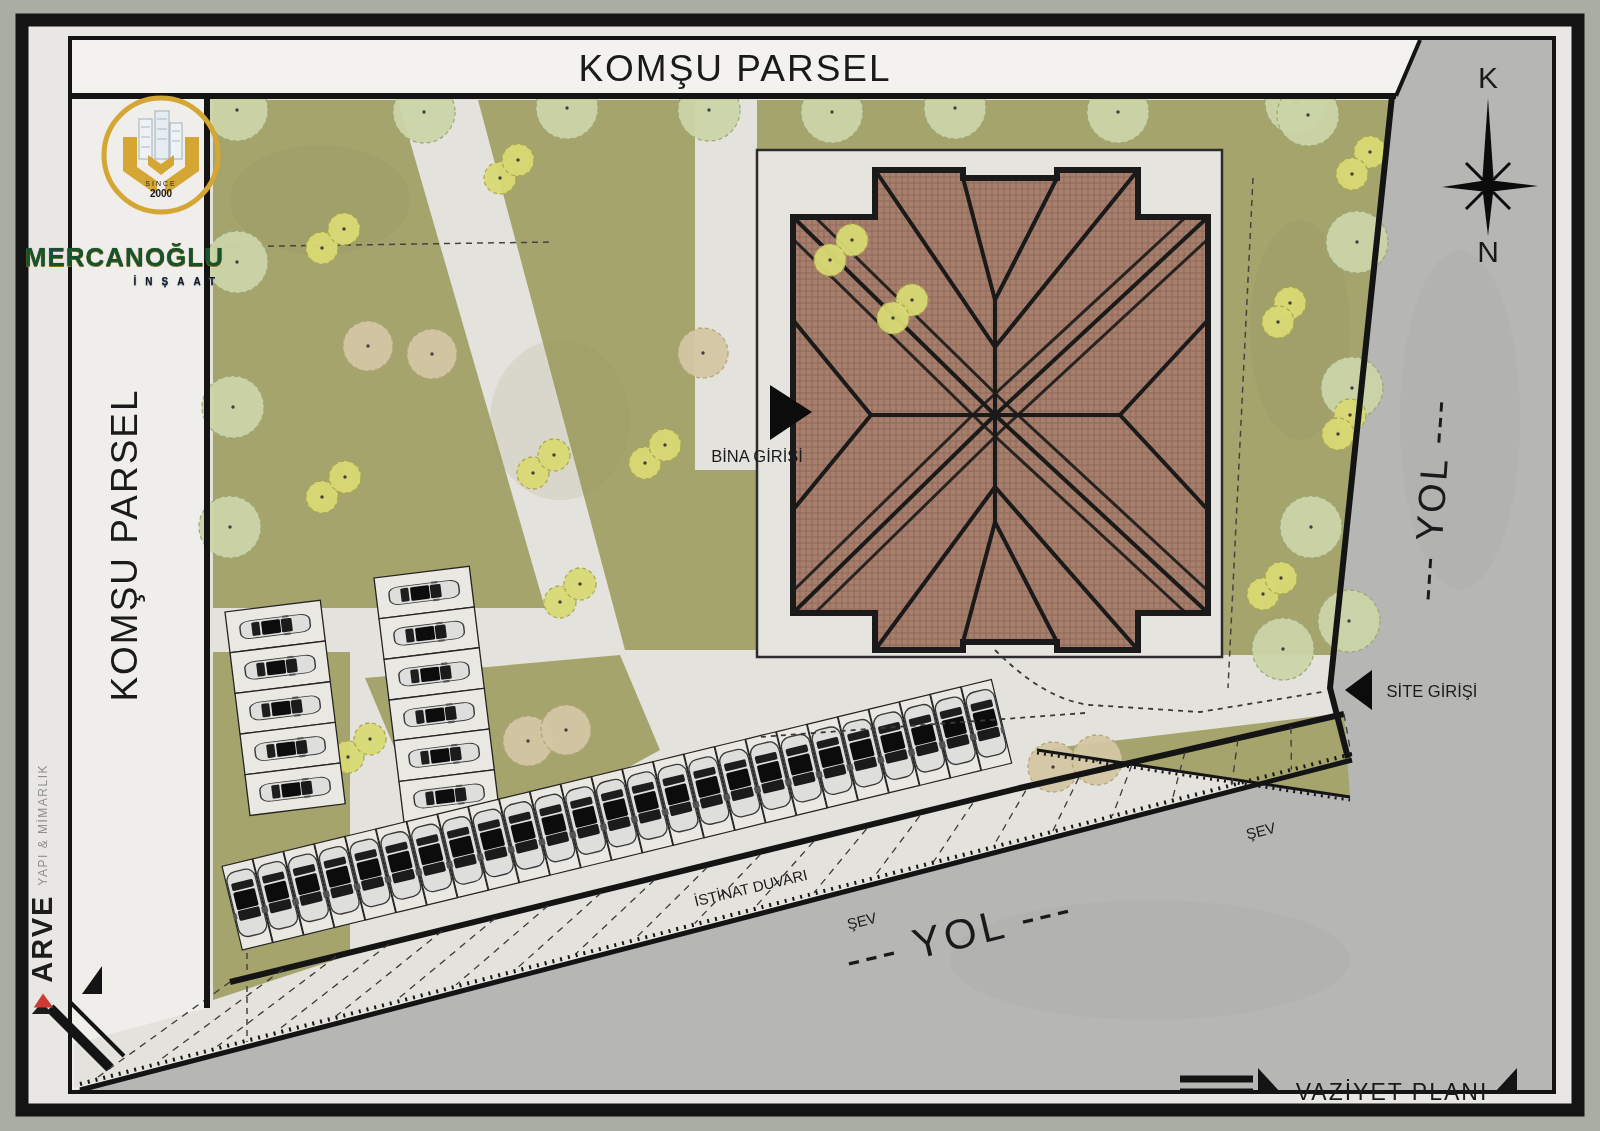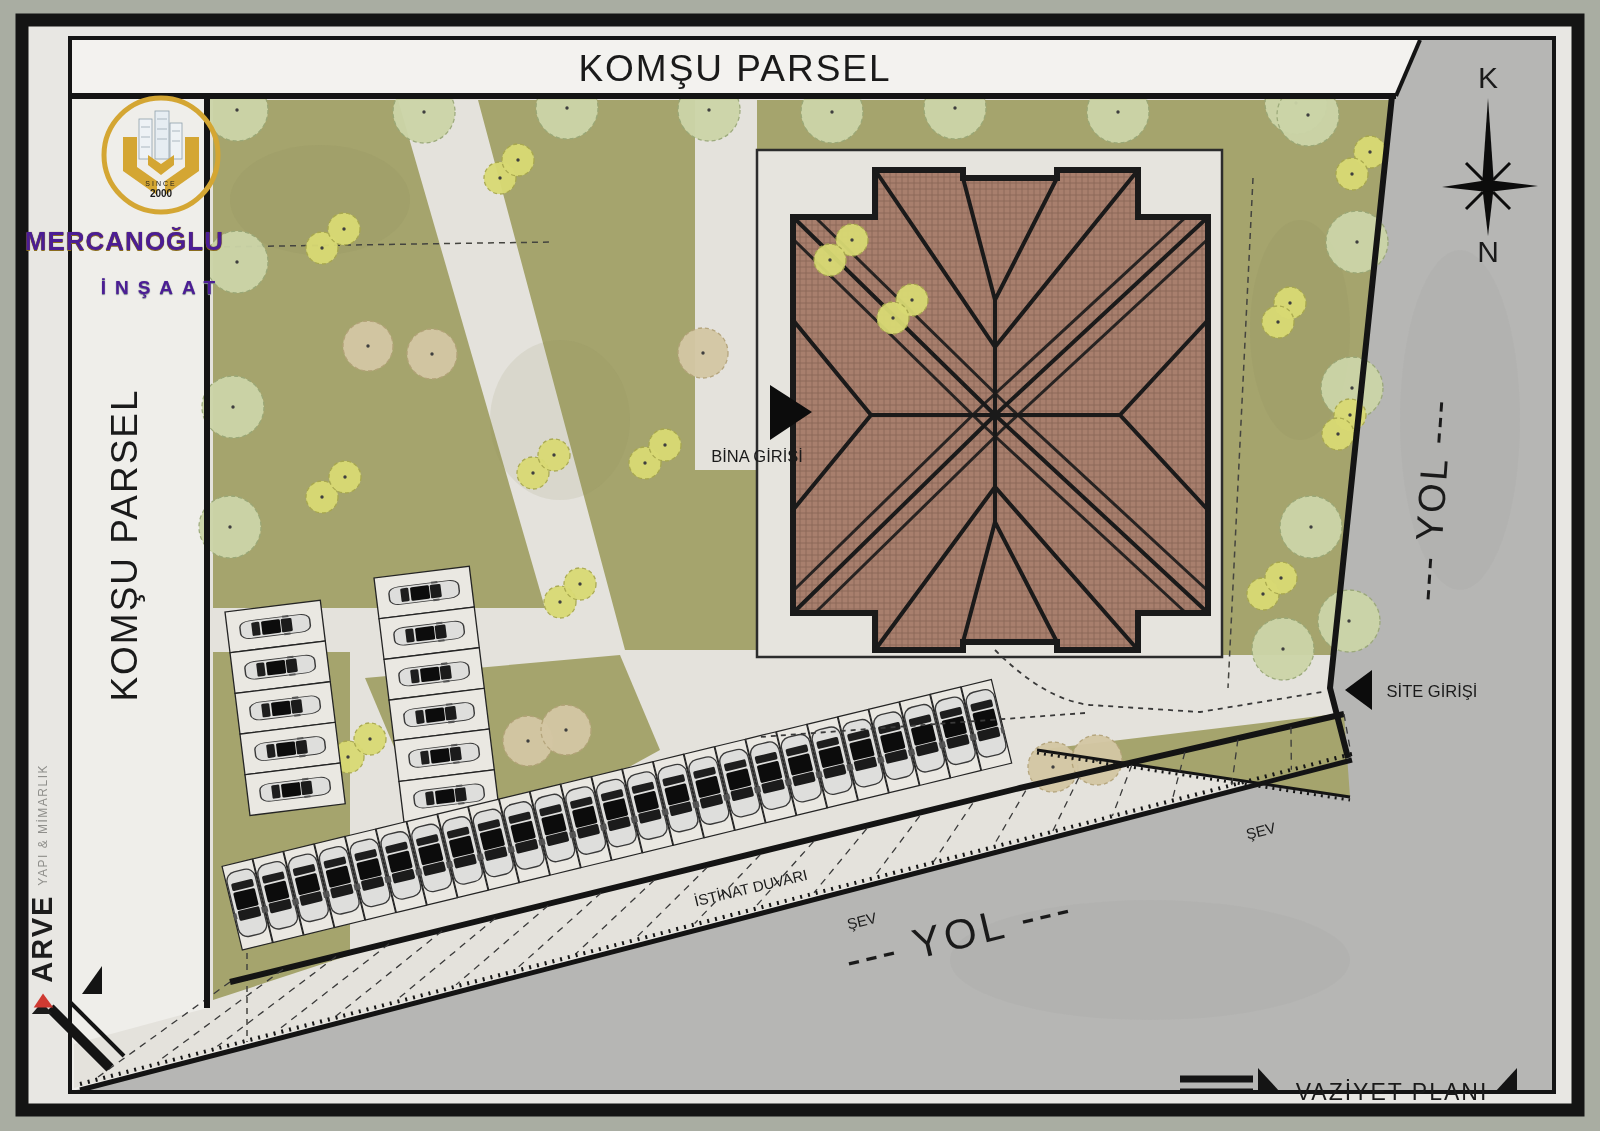--- a/index.html
+++ b/index.html
@@ -3,24 +3,24 @@
 <meta charset="utf-8">
 <style>
   html,body{margin:0;padding:0;}
   body{width:1600px;height:1131px;position:relative;overflow:hidden;
        font-family:"Liberation Sans",sans-serif;background:#a9ada2;}
   #plan-svg{position:absolute;left:0;top:0;}
   svg text{font-family:"Liberation Sans",sans-serif;fill:#1a1a1a;}
   
   .logo{position:absolute;left:18px;top:92px;width:206px;text-align:right;z-index:5;}
   .emblem{width:126px;height:126px;margin:0 auto;}
-  .company{font-size:26px;font-weight:700;letter-spacing:1px;color:#4c1d95;
-           text-shadow:0 1px 0 #8a6c1d,0 0 1px #6b5418;margin-top:4px;}
-  .subtitle{font-size:19px;font-weight:700;letter-spacing:9px;padding-left:9px;color:#4c1d95;
-            text-shadow:0 1px 1px #7d8791,0 0 1px #9aa4ad;margin-top:20px;}
+  .company{font-size:26px;font-weight:700;letter-spacing:1px;color:#14532d;
+           text-shadow:0 1px 0 #8a6c1d,0 0 1px #6b5418;margin-top:20px;}
+  .subtitle{font-size:10px;font-weight:700;letter-spacing:9px;padding-left:9px;color:#0f172a;
+            text-shadow:0 1px 1px #7d8791,0 0 1px #9aa4ad;margin-top:3px;}
   
   .studio{position:absolute;left:26px;top:1014px;width:250px;display:flex;align-items:center;gap:9px;
           transform:rotate(-90deg);transform-origin:0 0;z-index:5;}
   .studio .brand{font-size:29px;font-weight:700;letter-spacing:2px;color:#1d1d1d;}
   .studio .tagline{font-size:12px;letter-spacing:1.5px;color:#8f8f8b;white-space:nowrap;}
 </style>
 </head>
 <body>
 
 <svg id="plan-svg" width="1600" height="1131" viewBox="0 0 1600 1131">

